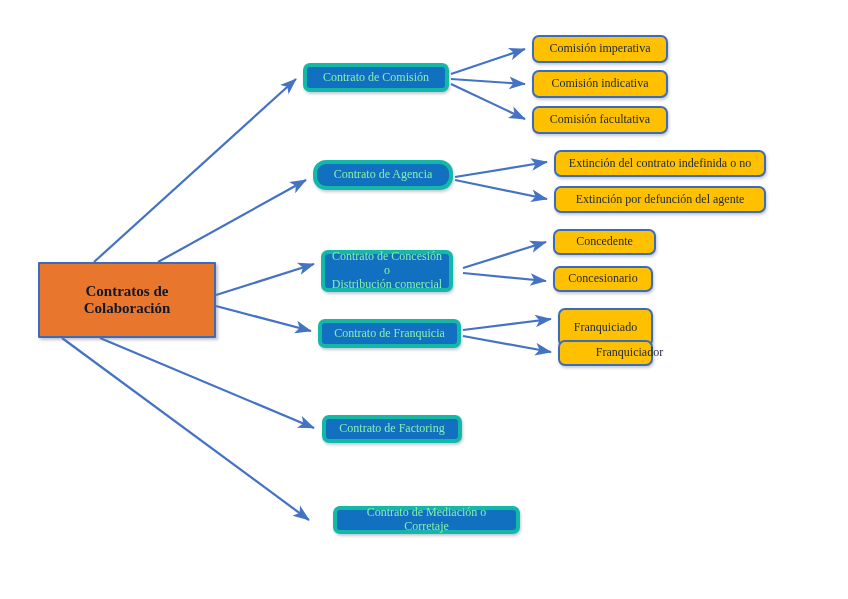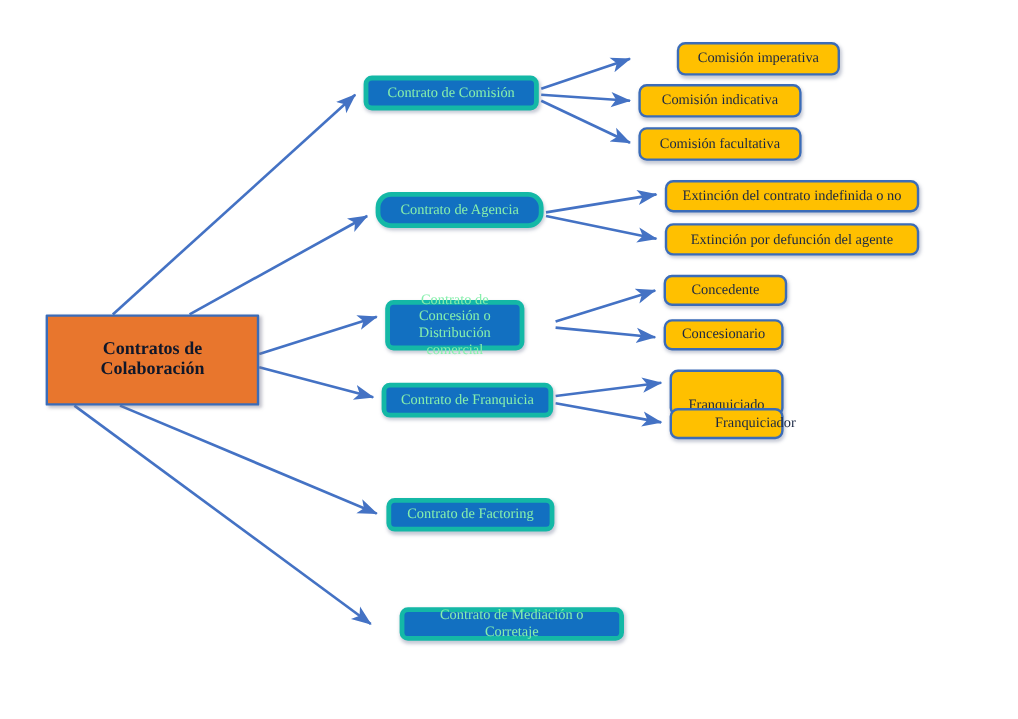--- a/index.html
+++ b/index.html
@@ -102,55 +102,55 @@
       <div class="node node-root" style="left: 38px; top: 262px; width: 178px; height: 76px;">
         <span class="node-label">Contratos de
 Colaboración</span>
       </div>
       <div class="node node-branch" style="left: 303px; top: 63px; width: 146px; height: 29px;">
         <span class="node-label">Contrato de Comisión</span>
       </div>
       <div class="node node-branch" style="left: 313px; top: 160px; width: 140px; height: 30px; border-radius: 13px;">
         <span class="node-label">Contrato de Agencia</span>
       </div>
-      <div class="node node-branch" style="left: 321px; top: 250px; width: 116px; height: 42px;">
+      <div class="node node-branch" style="left: 321px; top: 250px; width: 132px; height: 42px;">
         <span class="node-label">Contrato de Concesión o
 Distribución comercial</span>
       </div>
       <div class="node node-branch" style="left: 318px; top: 319px; width: 143px; height: 29px;">
         <span class="node-label">Contrato de Franquicia</span>
       </div>
       <div class="node node-branch" style="left: 322px; top: 415px; width: 140px; height: 28px;">
         <span class="node-label">Contrato de Factoring</span>
       </div>
       <div class="node node-branch" style="left: 333px; top: 506px; width: 187px; height: 28px;">
         <span class="node-label">Contrato de Mediación o Corretaje</span>
       </div>
-      <div class="node node-leaf" style="left: 532px; top: 35px; width: 136px; height: 28px; margin-left: 32px;">
+      <div class="node node-leaf" style="left: 532px; top: 35px; width: 136px; height: 28px;">
         <span class="node-label">Comisión imperativa</span>
       </div>
       <div class="node node-leaf" style="left: 532px; top: 70px; width: 136px; height: 28px;">
         <span class="node-label">Comisión indicativa</span>
       </div>
       <div class="node node-leaf" style="left: 532px; top: 106px; width: 136px; height: 28px;">
         <span class="node-label">Comisión facultativa</span>
       </div>
       <div class="node node-leaf" style="left: 554px; top: 150px; width: 212px; height: 27px;">
         <span class="node-label">Extinción del contrato indefinida o no</span>
       </div>
       <div class="node node-leaf" style="left: 554px; top: 186px; width: 212px; height: 27px;">
         <span class="node-label">Extinción por defunción del agente</span>
       </div>
       <div class="node node-leaf" style="left: 553px; top: 229px; width: 103px; height: 26px;">
         <span class="node-label">Concedente</span>
       </div>
       <div class="node node-leaf" style="left: 553px; top: 266px; width: 100px; height: 26px;">
         <span class="node-label">Concesionario</span>
       </div>
-      <div class="node node-leaf" style="left: 558px; top: 308px; width: 95px; height: 39px; align-items: flex-end;">
+      <div class="node node-leaf" style="left: 558px; top: 308px; width: 95px; height: 39px;">
         <span class="node-label">Franquiciado</span>
       </div>
       <div class="node node-leaf" style="left: 558px; top: 340px; width: 95px; height: 26px; padding-left: 48px;">
         <span class="node-label">Franquiciador</span>
       </div>
     </div>
 
 </div>
 
 </body></html>

